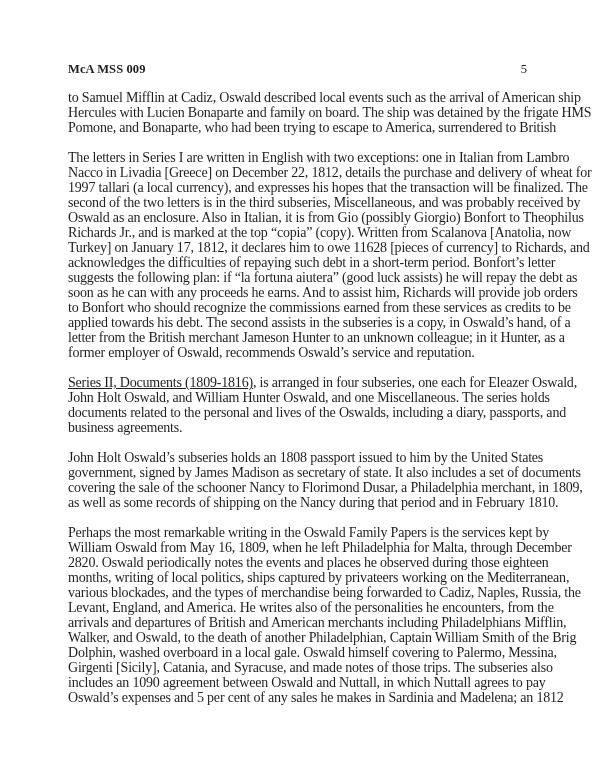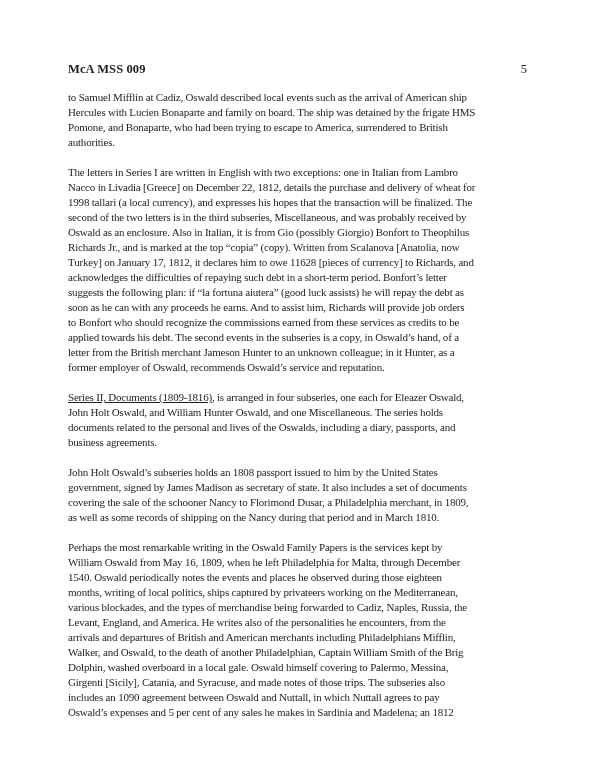--- a/index.html
+++ b/index.html
@@ -28,21 +28,21 @@
   .collection-id {
     font-weight: bold;
     font-size: 12.5px;
     letter-spacing: 0.1px;
   }
   .page-number {
     font-size: 12.5px;
   }
   .doc-body {
     margin-top: 13px;
-    font-size: 11px;
+    font-size: 14px;
     letter-spacing: -0.2px;
   }
   .para + .para { margin-top: 15px; }
   .line {
     height: 15px;
     line-height: 15px;
     white-space: nowrap;
   }
   .it { }
   .ul { text-decoration: underline; text-align: center; }
@@ -53,54 +53,53 @@
 <div class="page">
   <div class="page-header">
     <span class="collection-id">McA MSS 009</span>
     <span class="page-number">5</span>
   </div>
   <div class="doc-body">
       <div class="para">
         <div class="line"><span>to Samuel Mifflin at Cadiz, Oswald described local events such as the arrival of American ship</span></div>
         <div class="line"><span class="it">Hercules</span><span> with Lucien Bonaparte and family on board. The ship was detained by the frigate HMS</span></div>
         <div class="line"><span class="it">Pomone</span><span>, and Bonaparte, who had been trying to escape to America, surrendered to British</span></div>
-        <div class="line"><span>authorities.</span></div>
       </div>
       <div class="para">
         <div class="line"><span>The letters in Series I are written in English with two exceptions: one in Italian from Lambro</span></div>
         <div class="line"><span>Nacco in Livadia [Greece] on December 22, 1812, details the purchase and delivery of wheat for</span></div>
-        <div class="line"><span>1998 tallari (a local currency), and expresses his hopes that the transaction will be finalized. The</span></div>
+        <div class="line"><span>1997 tallari (a local currency), and expresses his hopes that the transaction will be finalized. The</span></div>
         <div class="line"><span>second of the two letters is in the third subseries, Miscellaneous, and was probably received by</span></div>
         <div class="line"><span>Oswald as an enclosure. Also in Italian, it is from Gio (possibly Giorgio) Bonfort to Theophilus</span></div>
         <div class="line"><span>Richards Jr., and is marked at the top “copia” (copy). Written from Scalanova [Anatolia, now</span></div>
         <div class="line"><span>Turkey] on January 17, 1812, it declares him to owe 11628 [pieces of currency] to Richards, and</span></div>
         <div class="line"><span>acknowledges the difficulties of repaying such debt in a short-term period. Bonfort’s letter</span></div>
         <div class="line"><span>suggests the following plan: if “la fortuna aiutera” (good luck assists) he will repay the debt as</span></div>
         <div class="line"><span>soon as he can with any proceeds he earns. And to assist him, Richards will provide job orders</span></div>
         <div class="line"><span>to Bonfort who should recognize the commissions earned from these services as credits to be</span></div>
-        <div class="line"><span>applied towards his debt. The second events in the subseries is a copy, in Oswald’s hand, of a</span></div>
+        <div class="line"><span>applied towards his debt. The second assists in the subseries is a copy, in Oswald’s hand, of a</span></div>
         <div class="line"><span>letter from the British merchant Jameson Hunter to an unknown colleague; in it Hunter, as a</span></div>
         <div class="line"><span>former employer of Oswald, recommends Oswald’s service and reputation.</span></div>
       </div>
       <div class="para">
         <div class="line"><span class="ul">Series II, Documents (1809-1816)</span><span>, is arranged in four subseries, one each for Eleazer Oswald,</span></div>
         <div class="line"><span>John Holt Oswald, and William Hunter Oswald, and one Miscellaneous. The series holds</span></div>
         <div class="line"><span>documents related to the personal and lives of the Oswalds, including a diary, passports, and</span></div>
         <div class="line"><span>business agreements.</span></div>
       </div>
       <div class="para">
         <div class="line"><span>John Holt Oswald’s subseries holds an 1808 passport issued to him by the United States</span></div>
         <div class="line"><span>government, signed by James Madison as secretary of state. It also includes a set of documents</span></div>
         <div class="line"><span>covering the sale of the schooner </span><span class="it">Nancy</span><span> to Florimond Dusar, a Philadelphia merchant, in 1809,</span></div>
-        <div class="line"><span>as well as some records of shipping on the </span><span class="it">Nancy</span><span> during that period and in March 1810.</span></div>
+        <div class="line"><span>as well as some records of shipping on the </span><span class="it">Nancy</span><span> during that period and in February 1810.</span></div>
       </div>
       <div class="para">
         <div class="line"><span>Perhaps the most remarkable writing in the Oswald Family Papers is the services kept by</span></div>
         <div class="line"><span>William Oswald from May 16, 1809, when he left Philadelphia for Malta, through December</span></div>
-        <div class="line"><span>1540. Oswald periodically notes the events and places he observed during those eighteen</span></div>
+        <div class="line"><span>2820. Oswald periodically notes the events and places he observed during those eighteen</span></div>
         <div class="line"><span>months, writing of local politics, ships captured by privateers working on the Mediterranean,</span></div>
         <div class="line"><span>various blockades, and the types of merchandise being forwarded to Cadiz, Naples, Russia, the</span></div>
         <div class="line"><span>Levant, England, and America. He writes also of the personalities he encounters, from the</span></div>
         <div class="line"><span>arrivals and departures of British and American merchants including Philadelphians Mifflin,</span></div>
         <div class="line"><span>Walker, and Oswald, to the death of another Philadelphian, Captain William Smith of the Brig</span></div>
         <div class="line"><span class="it">Dolphin</span><span>, washed overboard in a local gale. Oswald himself covering to Palermo, Messina,</span></div>
         <div class="line"><span>Girgenti [Sicily], Catania, and Syracuse, and made notes of those trips. The subseries also</span></div>
         <div class="line"><span>includes an 1090 agreement between Oswald and Nuttall, in which Nuttall agrees to pay</span></div>
         <div class="line"><span>Oswald’s expenses and 5 per cent of any sales he makes in Sardinia and Madelena; an 1812</span></div>
       </div>

